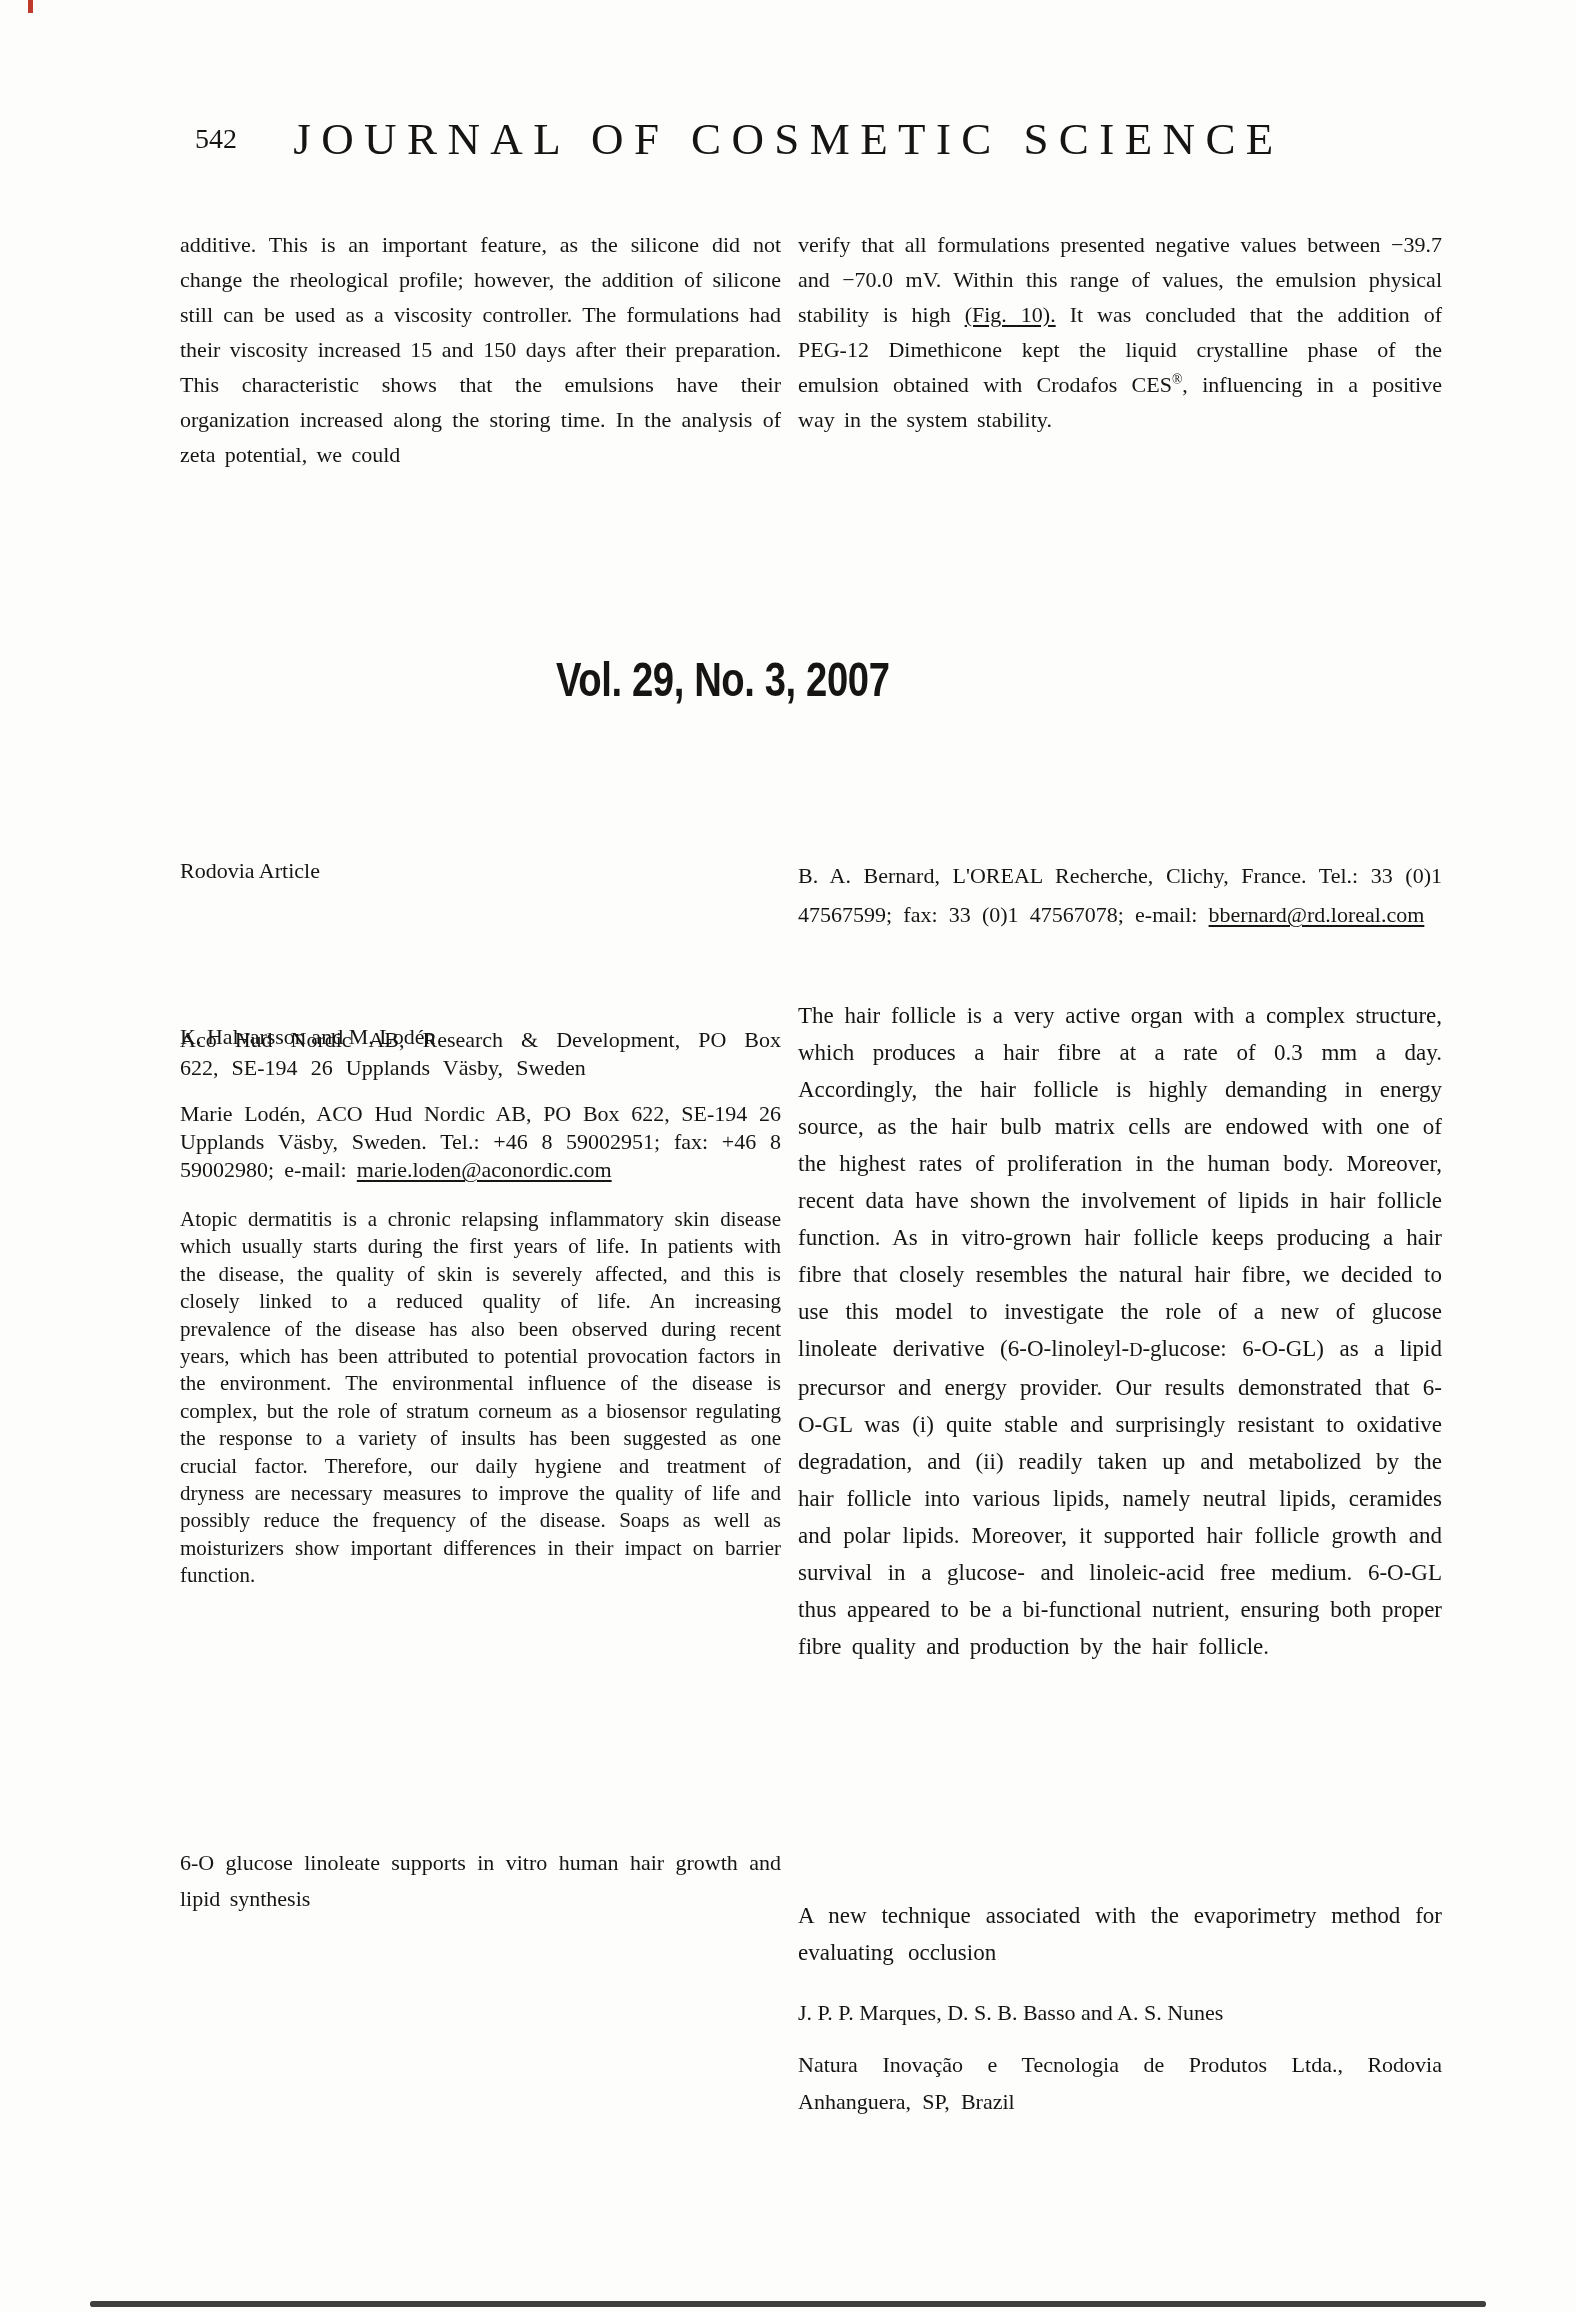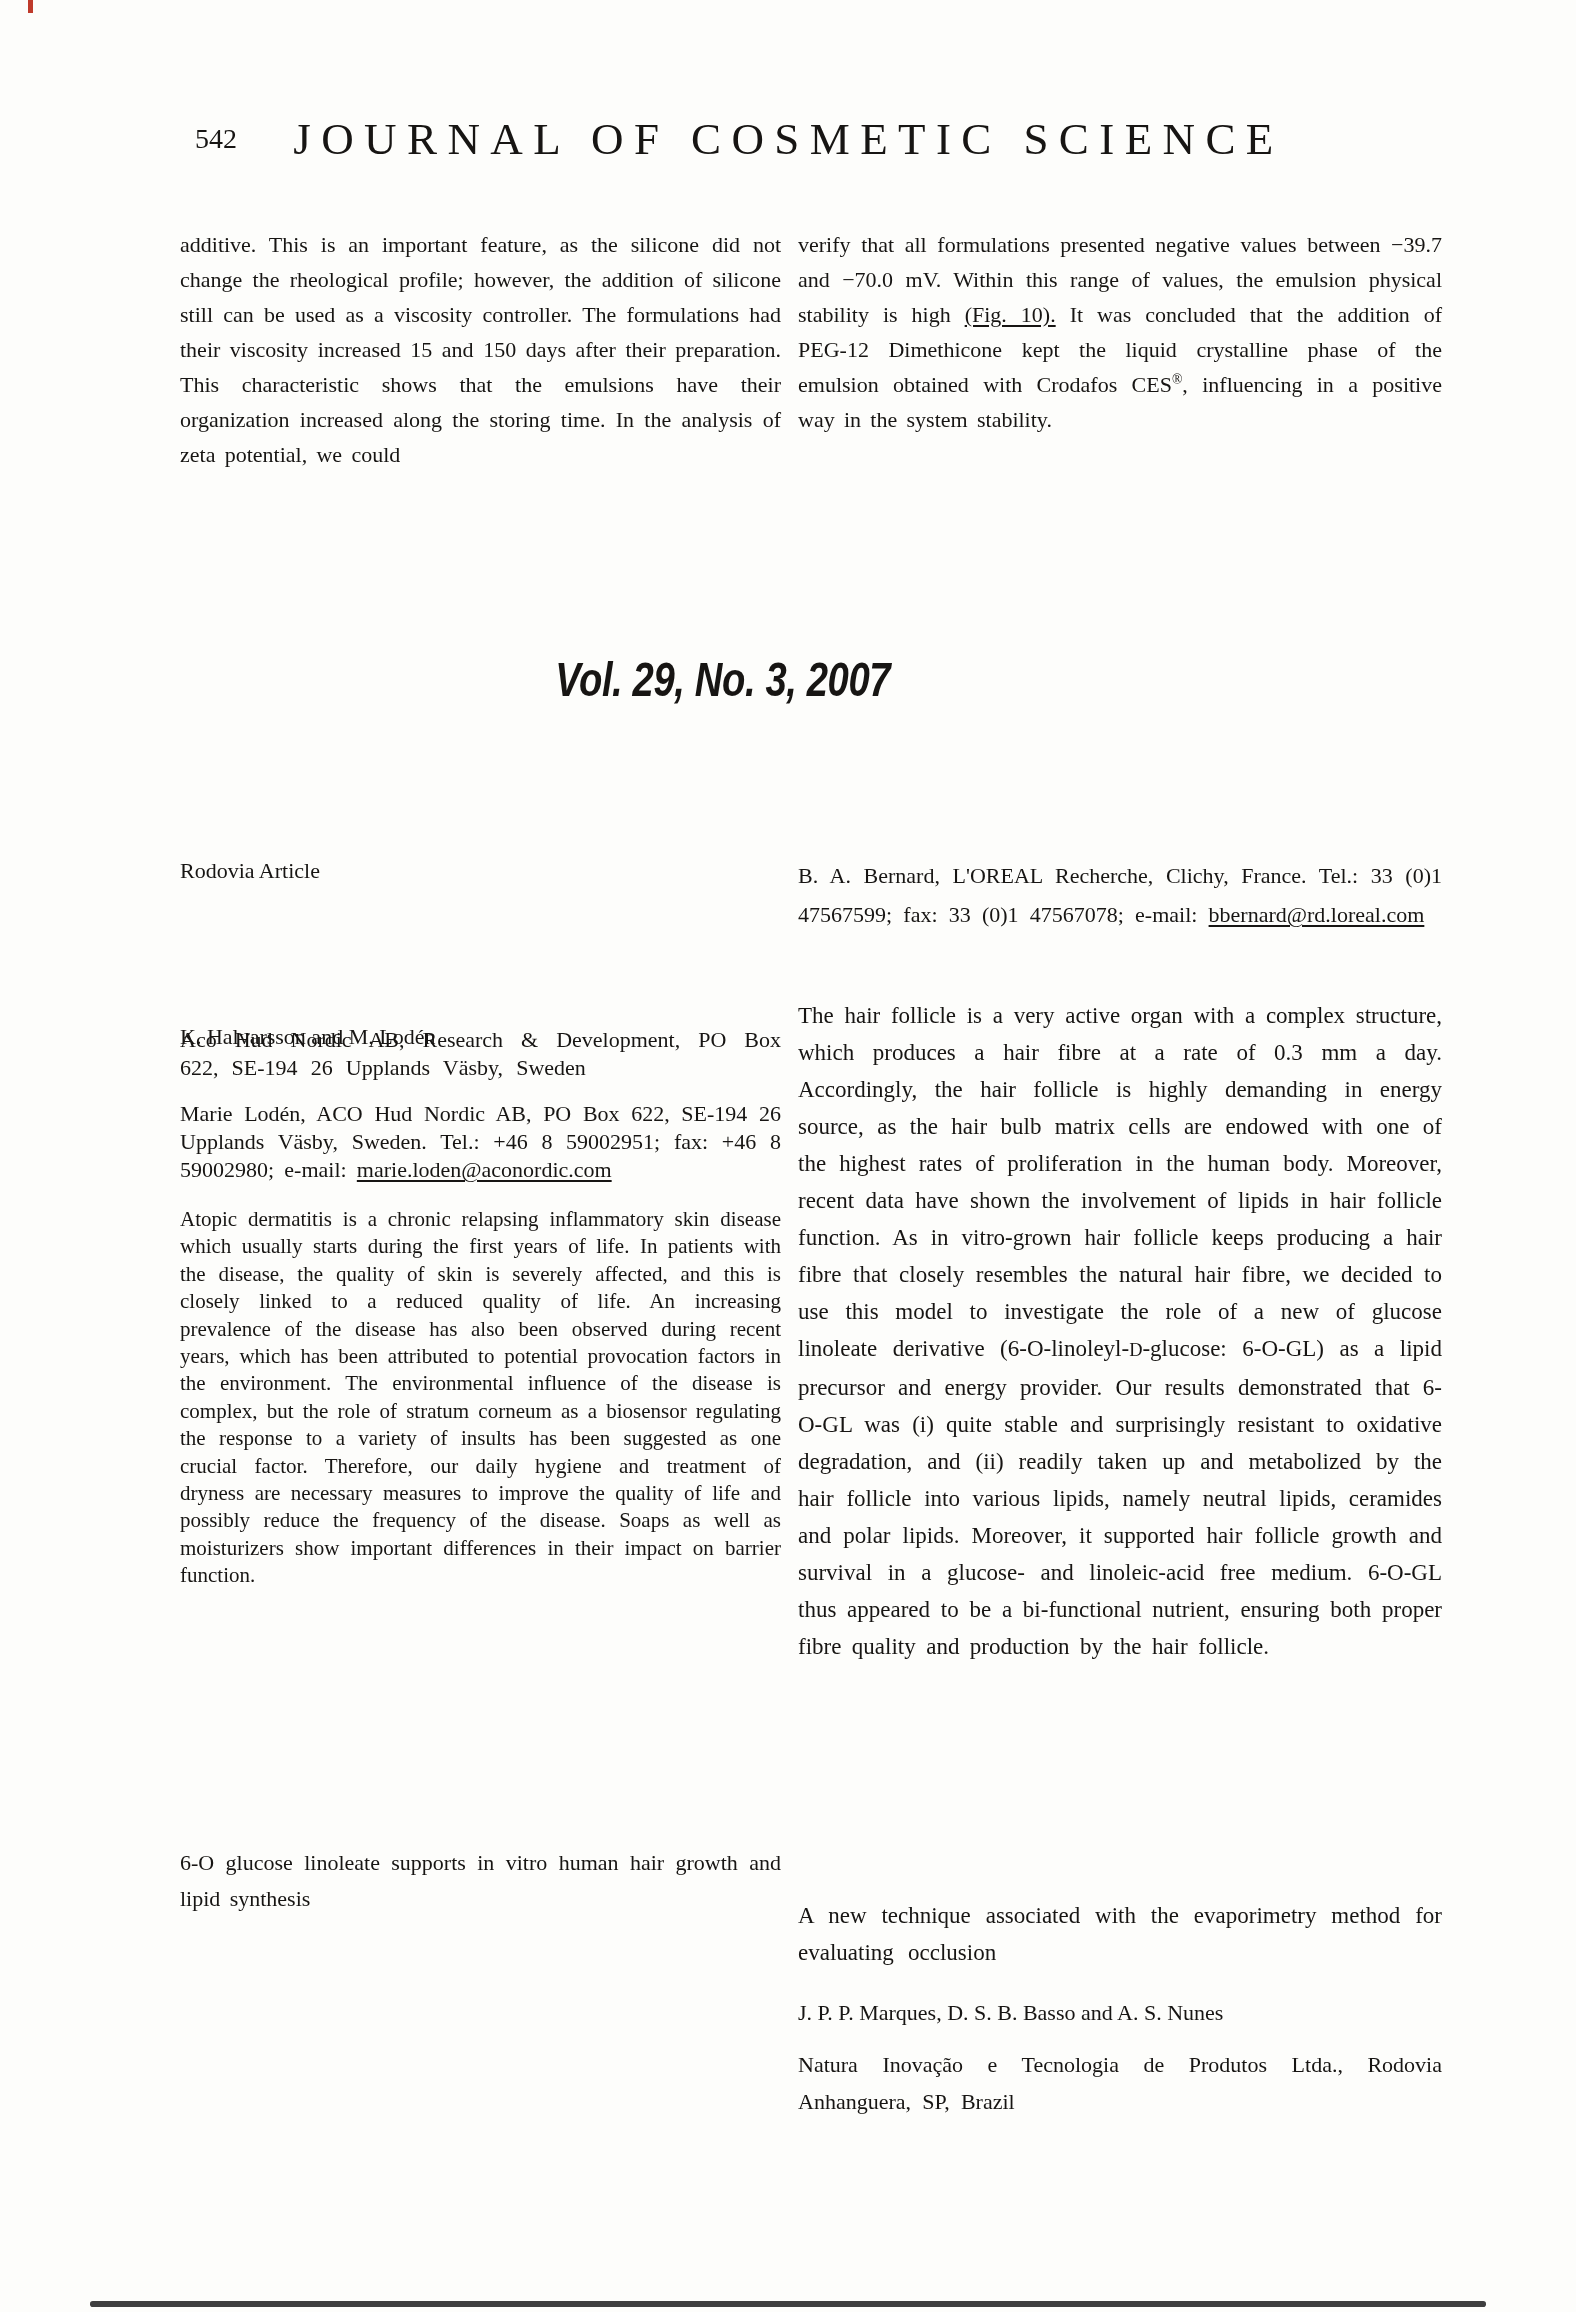--- a/index.html
+++ b/index.html
@@ -32,21 +32,20 @@
   
   .toppar-left  { top: 227px; font-size: 22px;   line-height: 35px; word-spacing: 3.8px; }
   .toppar-right { top: 227px; font-size: 22px; line-height: 35px; word-spacing: 3.8px; }
 
   
   .issue-heading {
     left: 0; top: 655px; width: 1446px; text-align: center;
     font-family: "Liberation Sans", "DejaVu Sans", sans-serif;
     font-weight: bold; font-size: 49px; line-height: 49px;
     white-space: nowrap;
-    font-style: italic;
   }
   .issue-heading .squeeze { display: inline-block; transform: scaleX(0.78); letter-spacing: -0.5px; }
 
   
   .review-label   { top: 857px;  font-size: 22px;   line-height: 27.4px; }
   .review-title   { top: 904px;  font-size: 22px; line-height: 28px;   word-spacing: 4.7px; }
   .review-authors { top: 979px; font-size: 22px;   line-height: 27.4px; margin-top: 44px; }
   .review-affil   { top: 1026px; font-size: 22px;   line-height: 28px; word-spacing: 7.6px; }
   .review-corr    { top: 1100px; font-size: 22px;   line-height: 28px; word-spacing: 4.7px; }
   .review-body    { top: 1206px; font-size: 21px; line-height: 27.4px;   word-spacing: 3.8px; }

